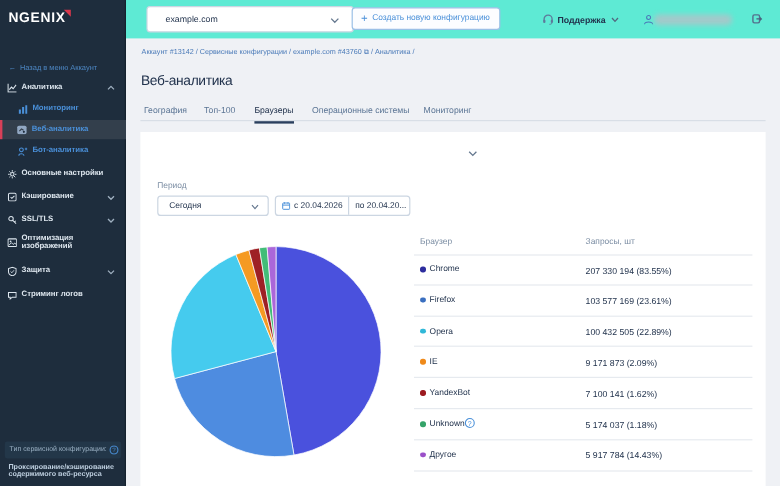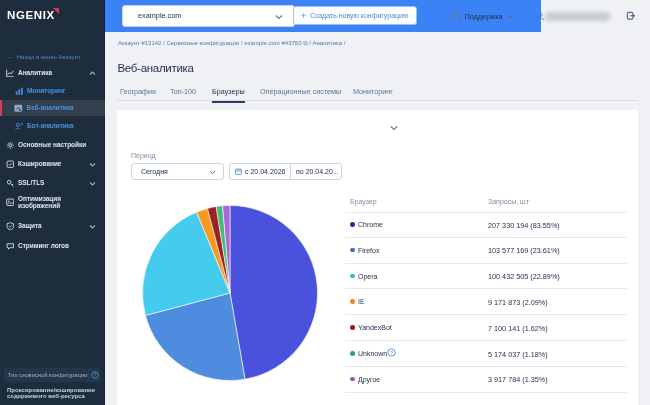--- a/index.html
+++ b/index.html
@@ -18,25 +18,25 @@
 .mrow .chev { position:absolute; right:9px; }
 .sub .ic { margin-left:14.5px; width:8.5px; height:8.5px; }
 .sub .tx { color:#4a90d9; }
 .active-row { background:#333f4c; border-left:2px solid #d84058; }
 .active-row .ic { margin-left:12px; }
 #conf-label { left:4px; top:367.5px; width:97px; height:14.5px; background:#233749; border-radius:2px; display:flex; align-items:center; }
 #conf-label span { margin-left:4px; font-size:5.8px; color:#9ab0c3; white-space:nowrap; }
 #conf-value { left:0; top:385.5px; width:105px; height:19.5px; padding:1px 0 0 7px; font-size:6px; font-weight:700; line-height:6.9px; color:#bfd0e0; letter-spacing:0; }
 
 
-#topbar { left:105px; top:0; width:436px; height:32px; background:#3b82f6; }
+#topbar { left:105px; top:0; width:545px; height:32px; background:#5eead4; }
 #domsel { left:17px; top:5px; width:173px; height:22px; border:1px solid #ccd6e2; border-radius:3px; background:#fff; font-size:7.3px; font-weight:500; color:#22334d; line-height:20px; padding-left:15px; }
 #domsel .chev { position:absolute; right:11px; top:8px; }
 #newbtn { left:187.5px; top:6px; width:124px; height:19px; border:1px solid #9cc0e6; border-radius:3px; background:#fcfdff; color:#4a90d9; font-size:7px; line-height:17px; text-align:center; }
-#support { left:347px; top:0; height:32px; display:flex; align-items:center; color:#22334d; font-size:7.3px; font-weight:400; }
+#support { left:347px; top:0; height:32px; display:flex; align-items:center; color:#22334d; font-size:7.3px; font-weight:700; }
 #userblur { left:440px; top:12px; width:65px; height:9px; background:#b9bfc7; border-radius:4px; filter:blur(2px); opacity:.75; }
 .topicon { top:0; height:32px; display:flex; align-items:center; }
 
 
 #crumbs { left:118px; top:40px; font-size:6px; color:#4a7ab8; }
 #title { left:117.5px; top:62px; font-size:11.5px; font-weight:500; letter-spacing:-0.3px; color:#22334d; }
 #tabs { left:117px; top:86px; width:521px; height:15px; border-bottom:1px solid #d8dee6; font-size:7.2px; color:#5a7494; }
 #tabs span { position:absolute; top:1px; }
 #tabs .act { color:#22334d; font-weight:500; border-bottom:2px solid #2a3f5e; padding-bottom:4.5px; }
 
@@ -267,18 +267,18 @@
           <span class="lab">Unknown</span>
           <span class="val">5 174 037 (1.18%)</span>
           <svg style="position:absolute; left:42px; top:7px;" width="9" height="9" viewBox="0 0 9 9">
             <circle cx="4.5" cy="4.5" r="3.7" stroke="#4a90d9" stroke-width="0.9" fill="none"></circle>
             <text x="4.5" y="6.6" font-size="5.8" text-anchor="middle" fill="#4a90d9" font-family="Liberation Sans">?</text>
           </svg>
         </div>
       <div class="trow" style="top:171.8px;">
           <span class="dot" style="background:#9b50c9;"></span>
           <span class="lab">Другое</span>
-          <span class="val">3 917 784 (1.35%)</span>
+          <span class="val">5 917 784 (14.43%)</span>
         </div>
     </div>
   </div>
 
 </div>
 
 </body></html>

